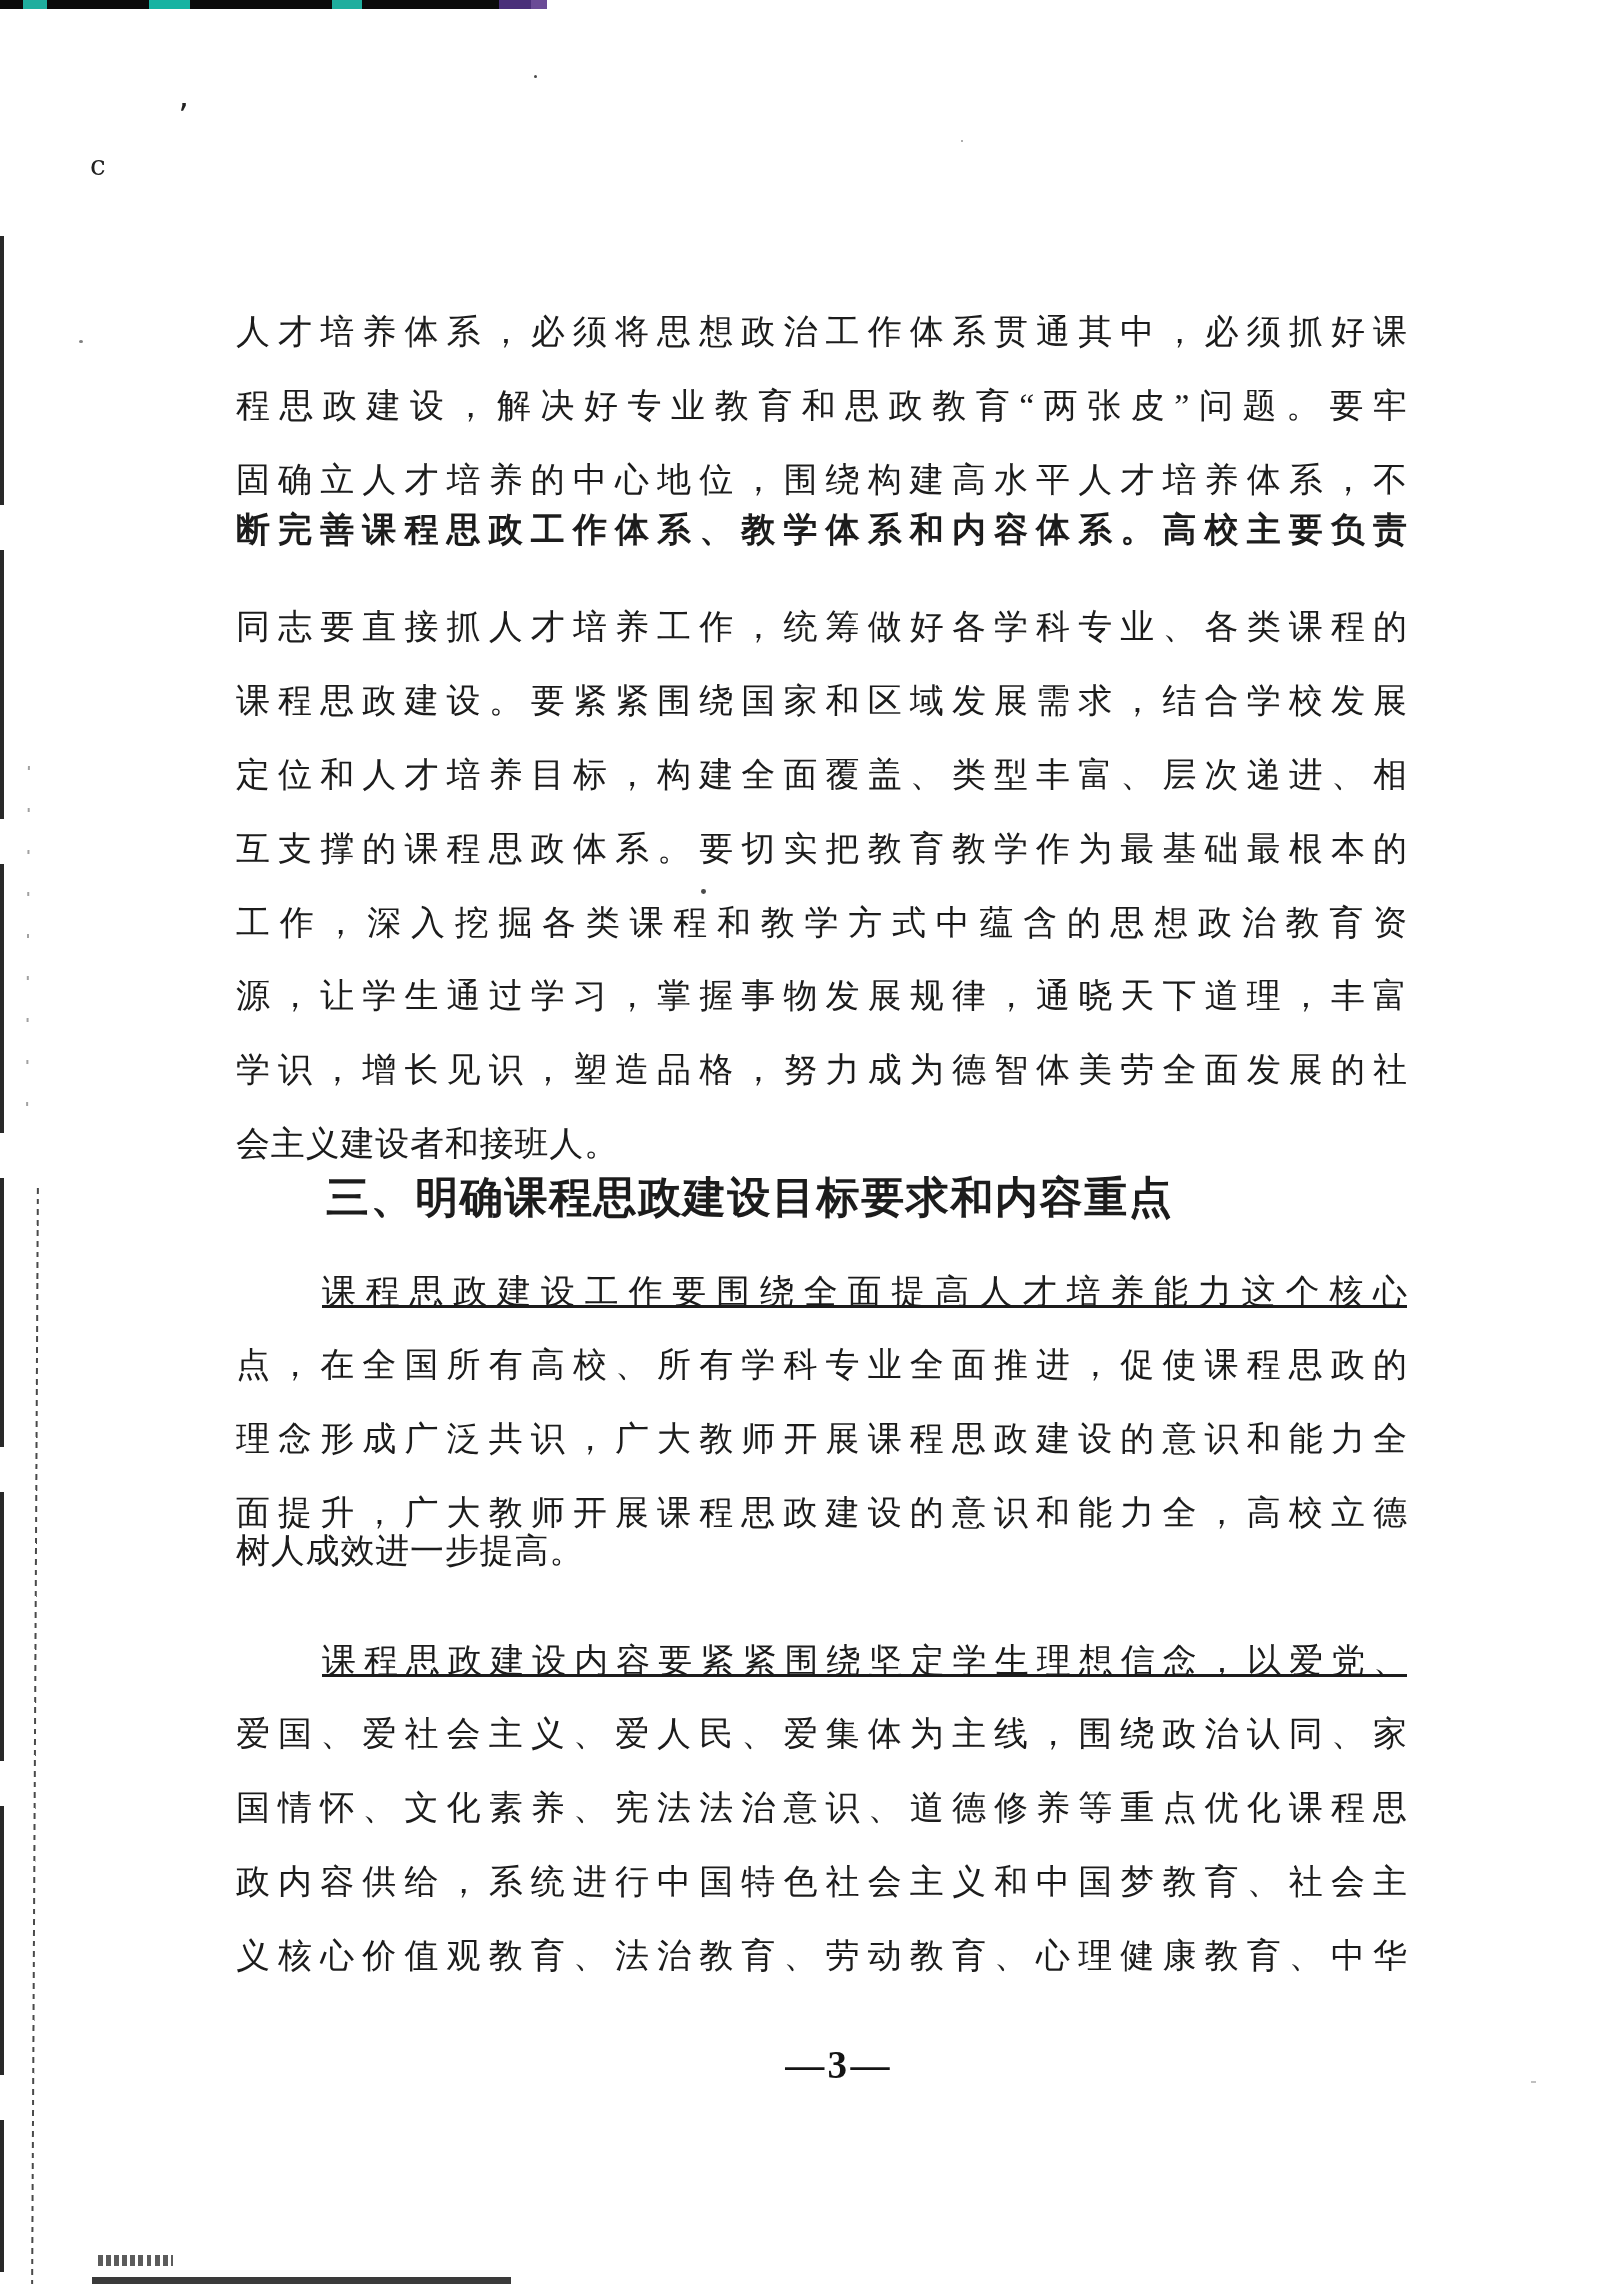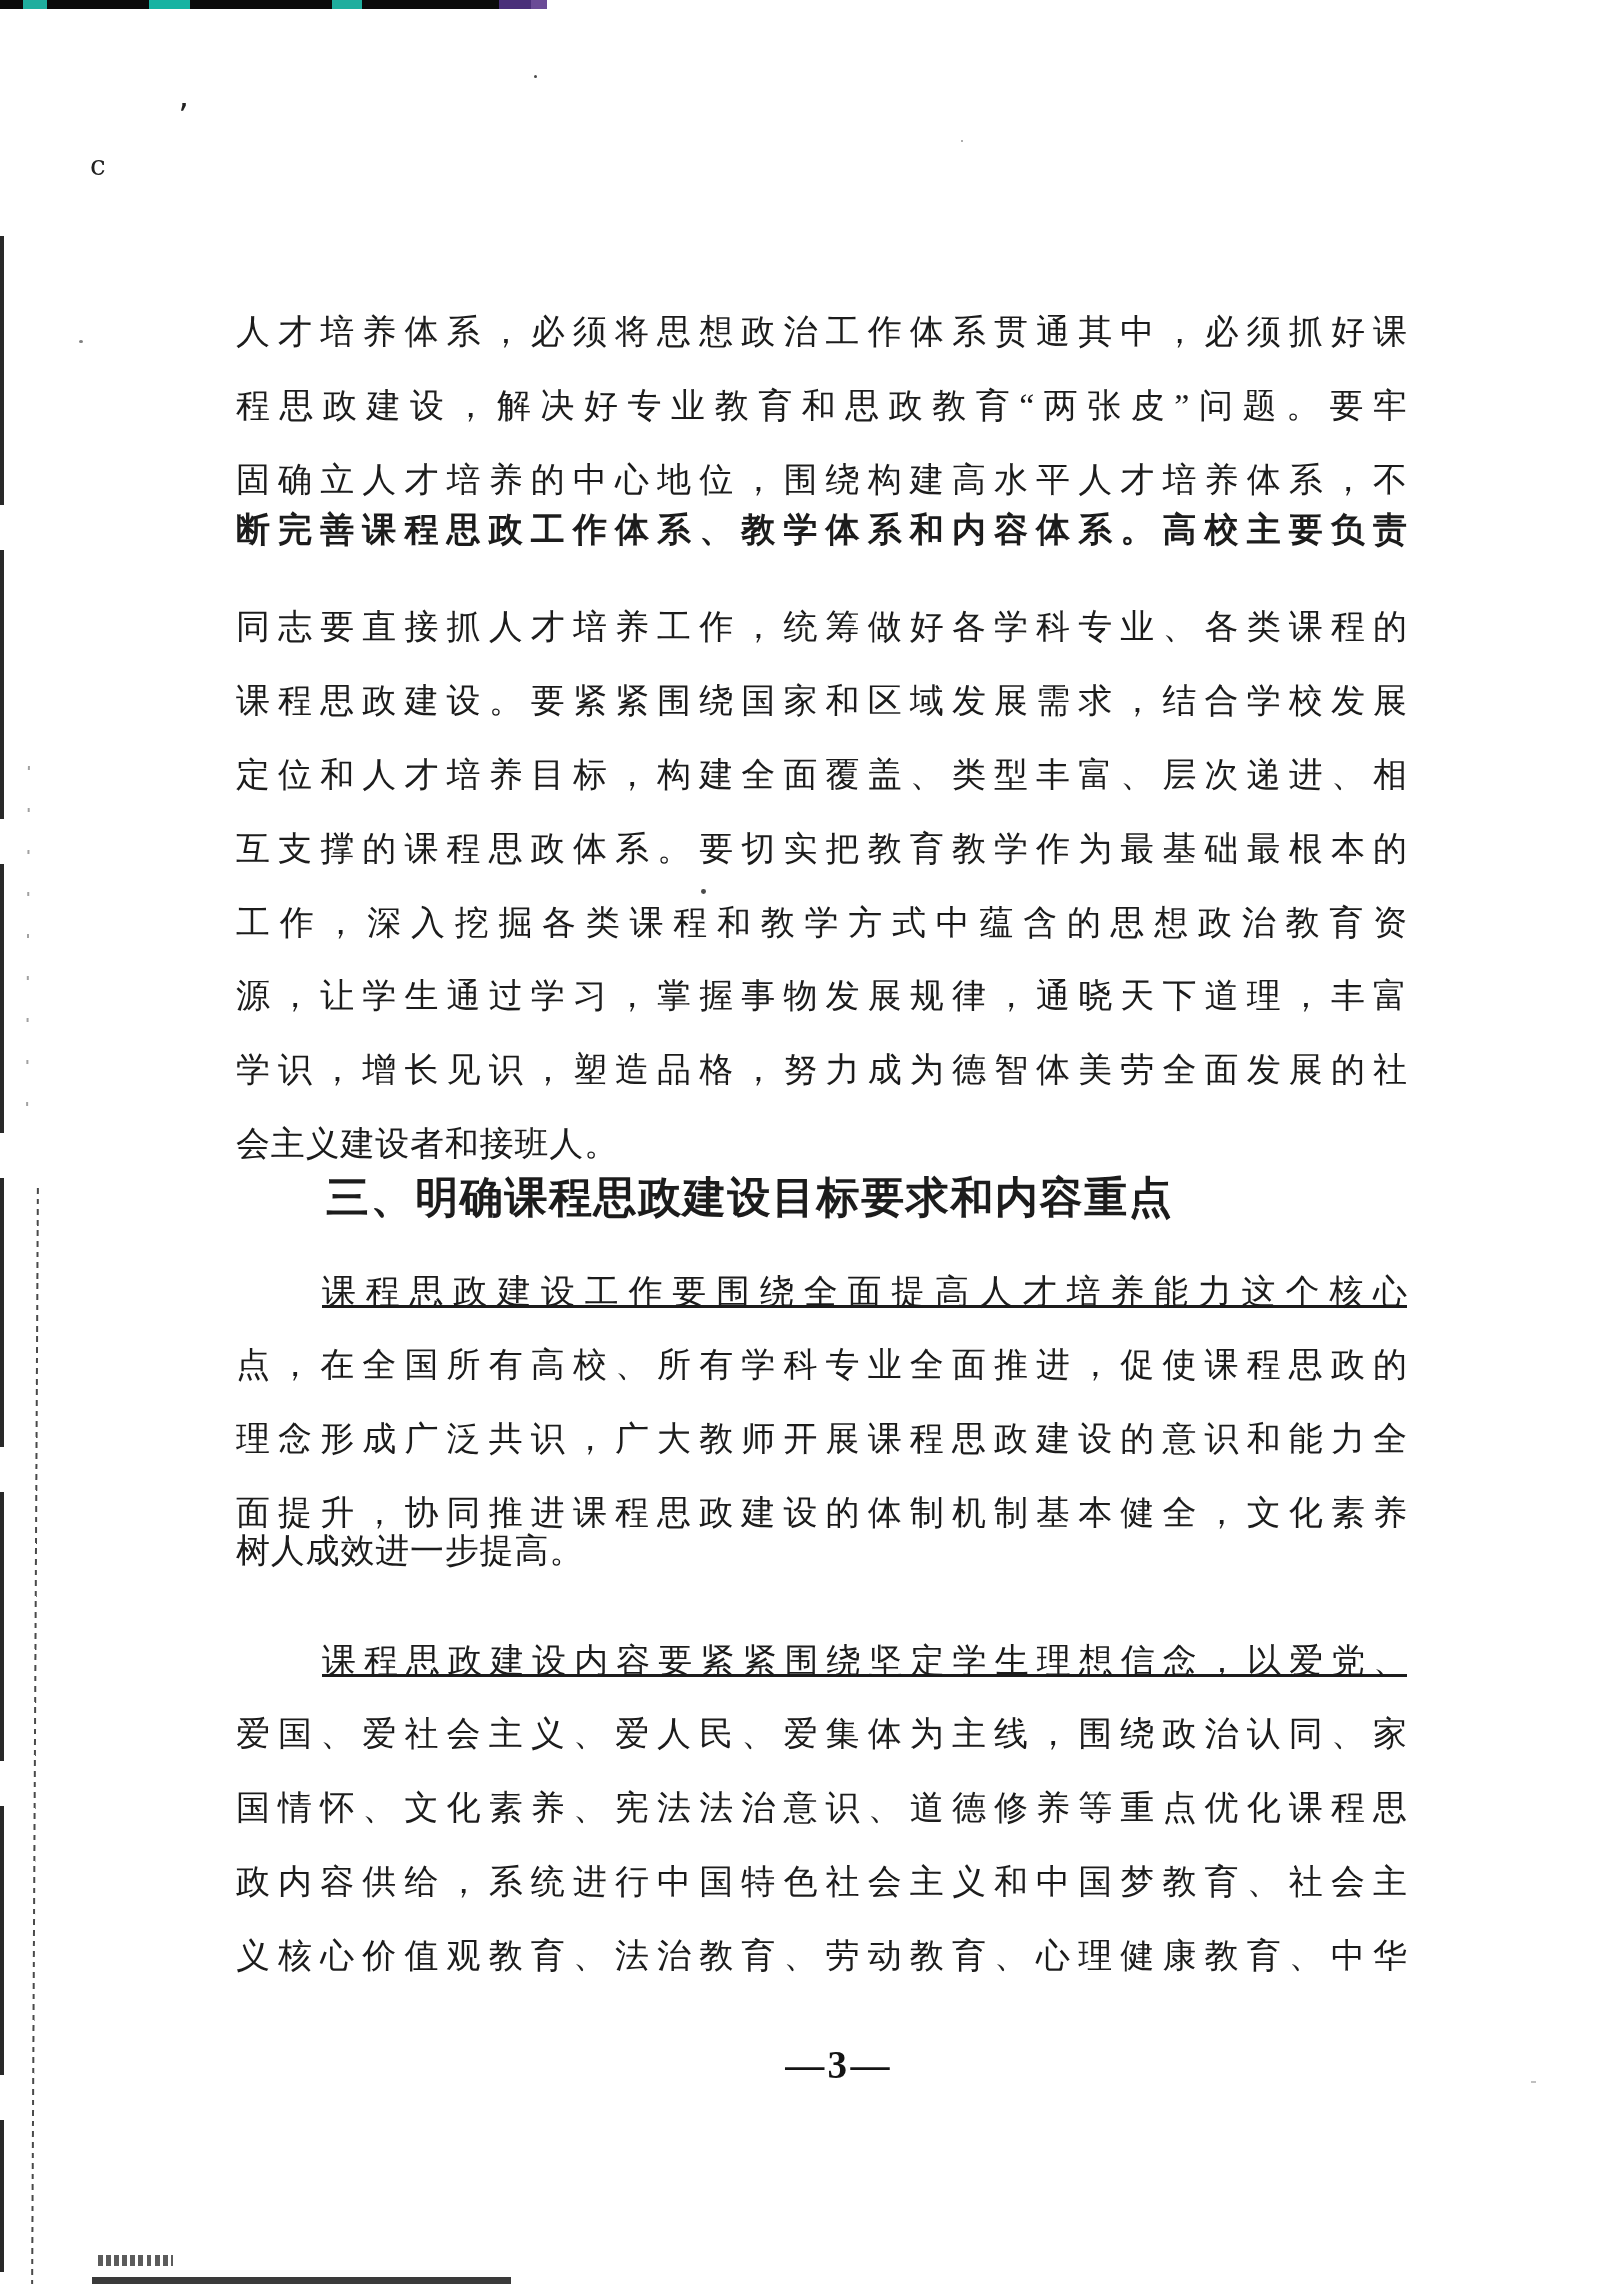--- a/index.html
+++ b/index.html
@@ -115,21 +115,21 @@
       <div class="line justify" style="top: 749px;">定位和人才培养目标，构建全面覆盖、类型丰富、层次递进、相</div>
       <div class="line justify" style="top: 823px;">互支撑的课程思政体系。要切实把教育教学作为最基础最根本的</div>
       <div class="line justify" style="top: 897px;">工作，深入挖掘各类课程和教学方式中蕴含的思想政治教育资</div>
       <div class="line justify" style="top: 970px;">源，让学生通过学习，掌握事物发展规律，通晓天下道理，丰富</div>
       <div class="line justify" style="top: 1044px;">学识，增长见识，塑造品格，努力成为德智体美劳全面发展的社</div>
       <div class="line" style="top: 1118px;">会主义建设者和接班人。</div>
       <div class="line heading" style="top: 1172px;">三、明确课程思政建设目标要求和内容重点</div>
       <div class="line justify indent" style="top: 1266px;">课程思政建设工作要围绕全面提高人才培养能力这个核心</div>
       <div class="line justify" style="top: 1339px;">点，在全国所有高校、所有学科专业全面推进，促使课程思政的</div>
       <div class="line justify" style="top: 1413px;">理念形成广泛共识，广大教师开展课程思政建设的意识和能力全</div>
-      <div class="line justify" style="top: 1487px;">面提升，协同推进课程思政建设的体制机制基本健全，文化素养</div>
+      <div class="line justify" style="top: 1487px;">面提升，广大教师开展课程思政建设的意识和能力全，高校立德</div>
       <div class="line" style="top: 1525px;">树人成效进一步提高。</div>
       <div class="line justify indent" style="top: 1635px;">课程思政建设内容要紧紧围绕坚定学生理想信念，以爱党、</div>
       <div class="line justify" style="top: 1708px;">爱国、爱社会主义、爱人民、爱集体为主线，围绕政治认同、家</div>
       <div class="line justify" style="top: 1782px;">国情怀、文化素养、宪法法治意识、道德修养等重点优化课程思</div>
       <div class="line justify" style="top: 1856px;">政内容供给，系统进行中国特色社会主义和中国梦教育、社会主</div>
       <div class="line justify" style="top: 1930px;">义核心价值观教育、法治教育、劳动教育、心理健康教育、中华</div>
     </div>
 
   <div class="page-number">—3—</div>
 

